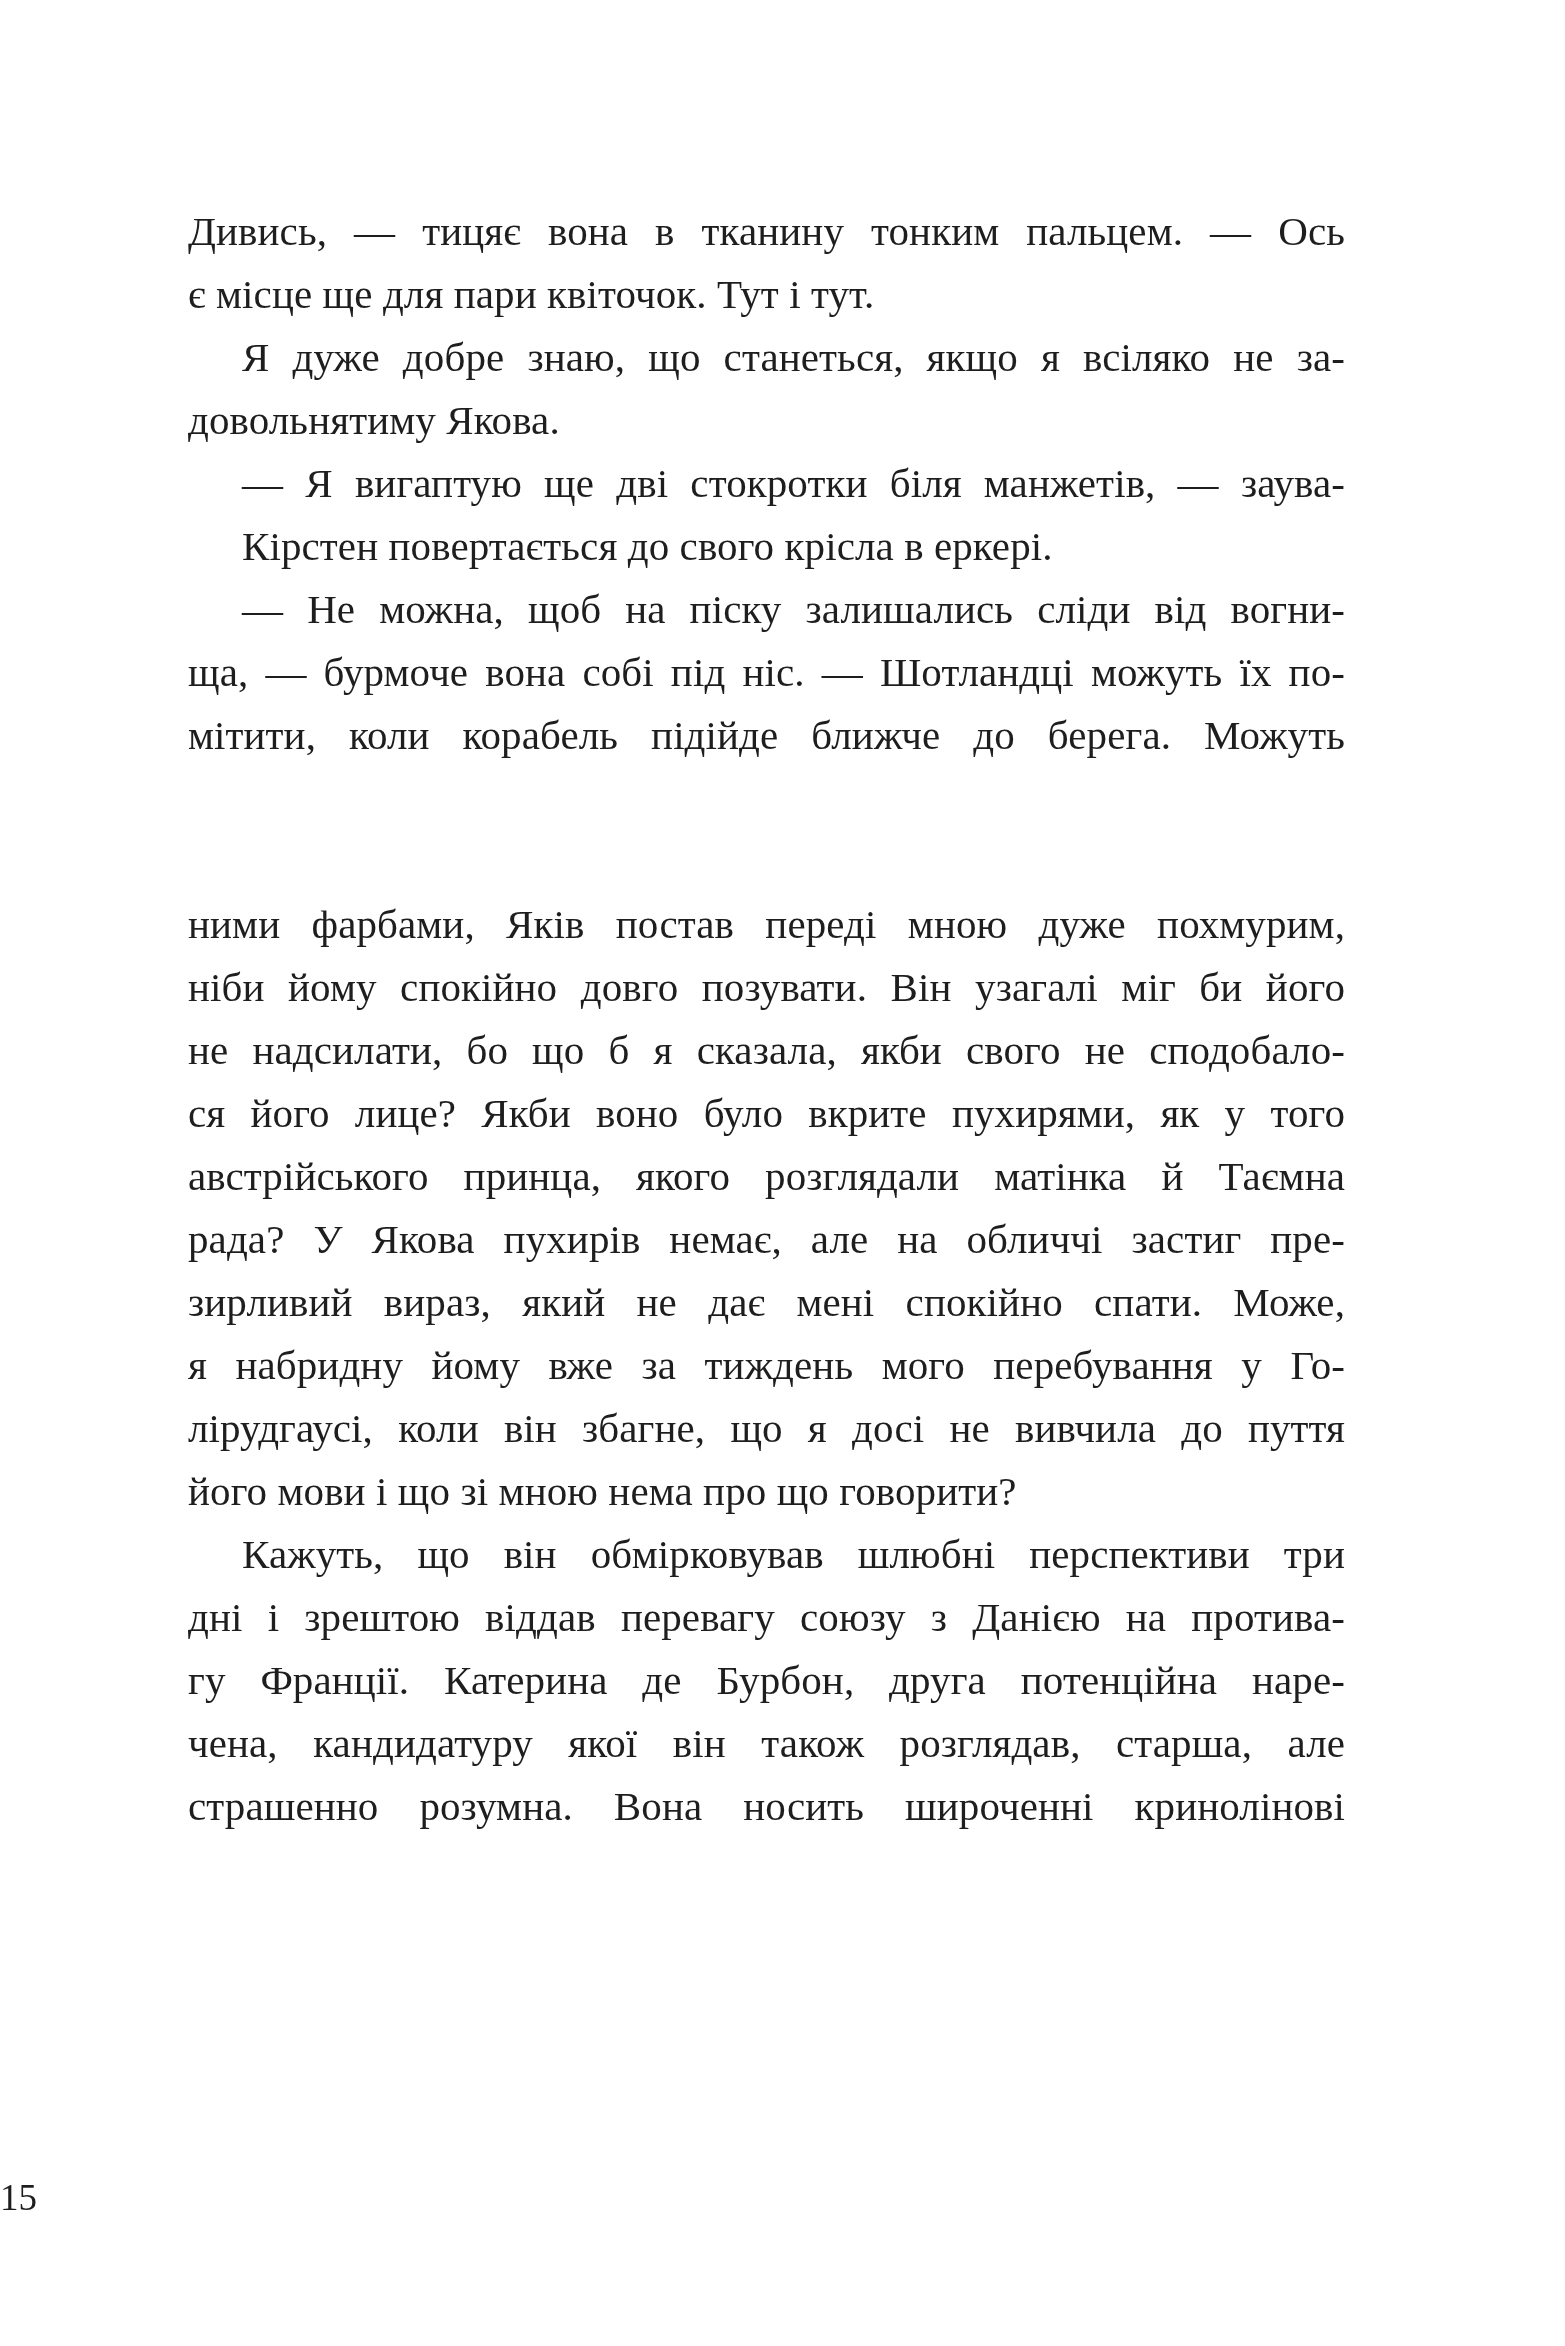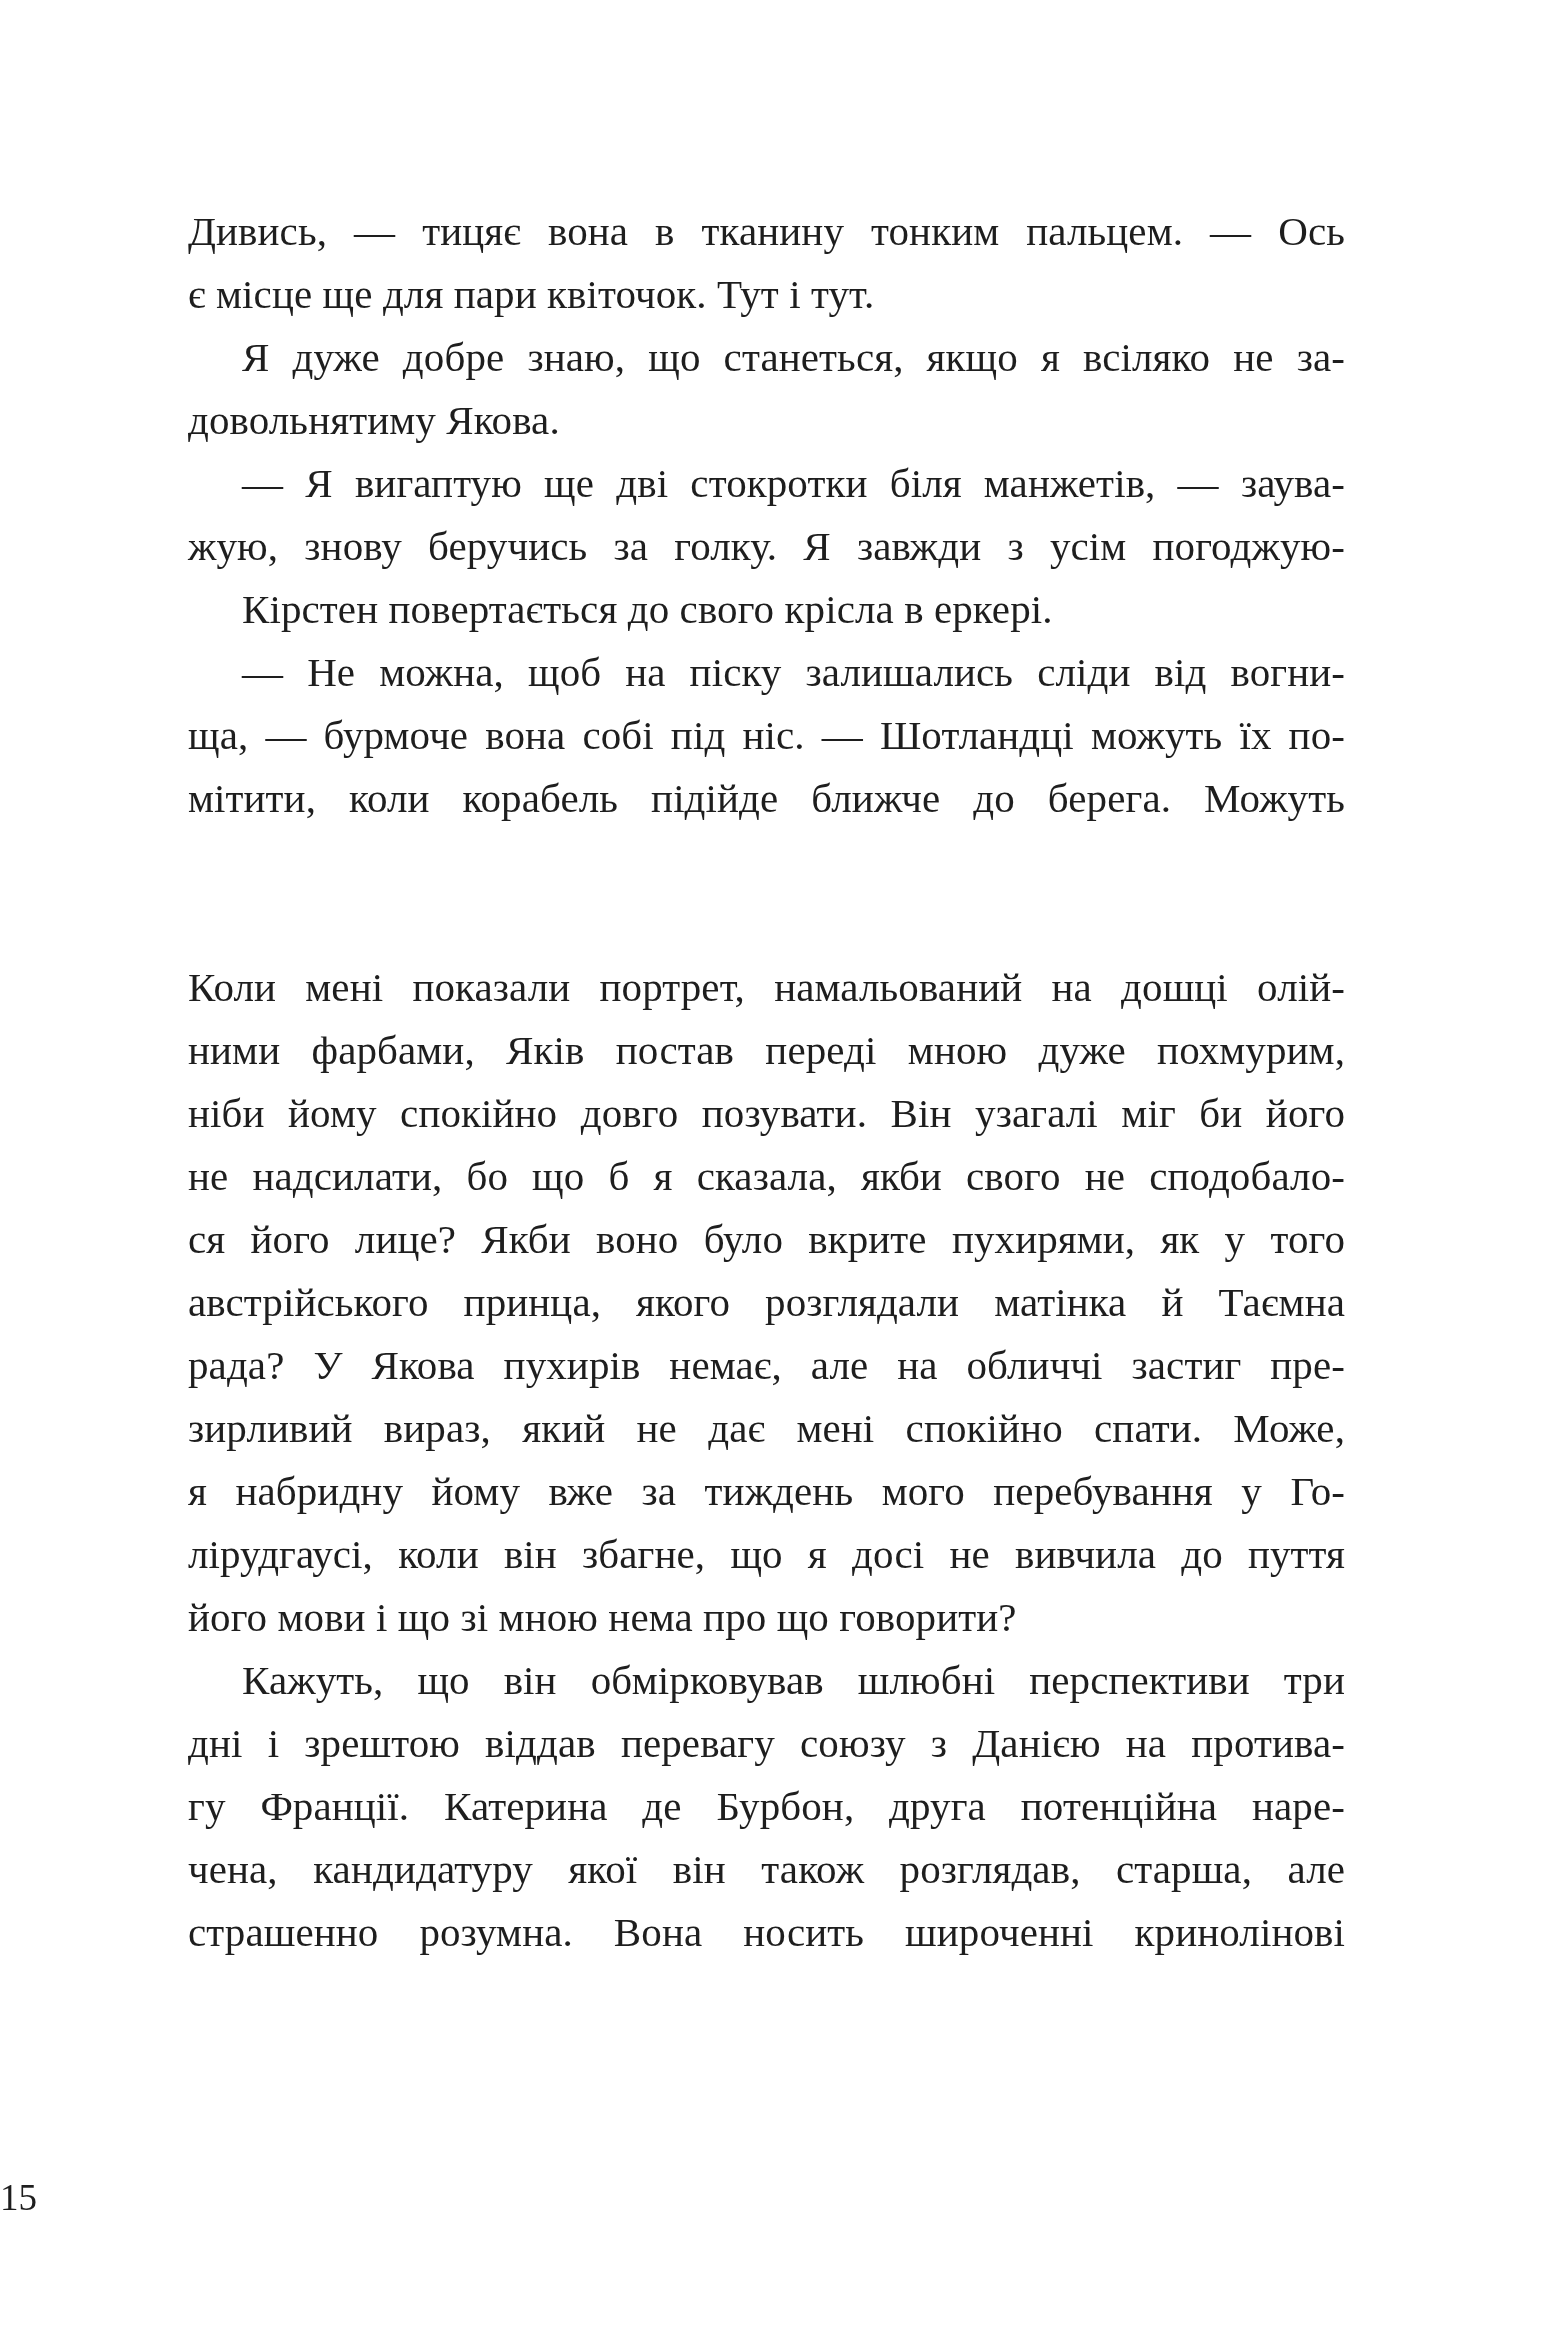--- a/index.html
+++ b/index.html
@@ -60,34 +60,32 @@
         <div class="paragraph">
           <div class="line">Дивись, — тицяє вона в тканину тонким пальцем. — Ось</div>
           <div class="line para-end">є місце ще для пари квіточок. Тут і тут.</div>
         </div>
         <div class="paragraph">
           <div class="line indented">Я дуже добре знаю, що станеться, якщо я всіляко не за-</div>
           <div class="line para-end">довольнятиму Якова.</div>
         </div>
         <div class="paragraph">
           <div class="line indented">— Я вигаптую ще дві стокротки біля манжетів, — заува-</div>
-          <div class="line">жую, знову беручись за голку. Я завжди з усім погоджую-</div>
         </div>
         <div class="paragraph">
           <div class="line indented para-end">Кірстен повертається до свого крісла в еркері.</div>
         </div>
         <div class="paragraph">
           <div class="line indented">— Не можна, щоб на піску залишались сліди від вогни-</div>
           <div class="line">ща, — бурмоче вона собі під ніс. — Шотландці можуть їх по-</div>
           <div class="line">мітити, коли корабель підійде ближче до берега. Можуть</div>
         </div>
       </section>
       <section class="block">
         <div class="paragraph">
-          <div class="line">Коли мені показали портрет, намальований на дошці олій-</div>
           <div class="line">ними фарбами, Яків постав переді мною дуже похмурим,</div>
           <div class="line">ніби йому спокійно довго позувати. Він узагалі міг би його</div>
           <div class="line">не надсилати, бо що б я сказала, якби свого не сподобало-</div>
           <div class="line">ся його лице? Якби воно було вкрите пухирями, як у того</div>
           <div class="line">австрійського принца, якого розглядали матінка й Таємна</div>
           <div class="line">рада? У Якова пухирів немає, але на обличчі застиг пре-</div>
           <div class="line">зирливий вираз, який не дає мені спокійно спати. Може,</div>
           <div class="line">я набридну йому вже за тиждень мого перебування у Го-</div>
           <div class="line">лірудгаусі, коли він збагне, що я досі не вивчила до пуття</div>
           <div class="line para-end">його мови і що зі мною нема про що говорити?</div>

